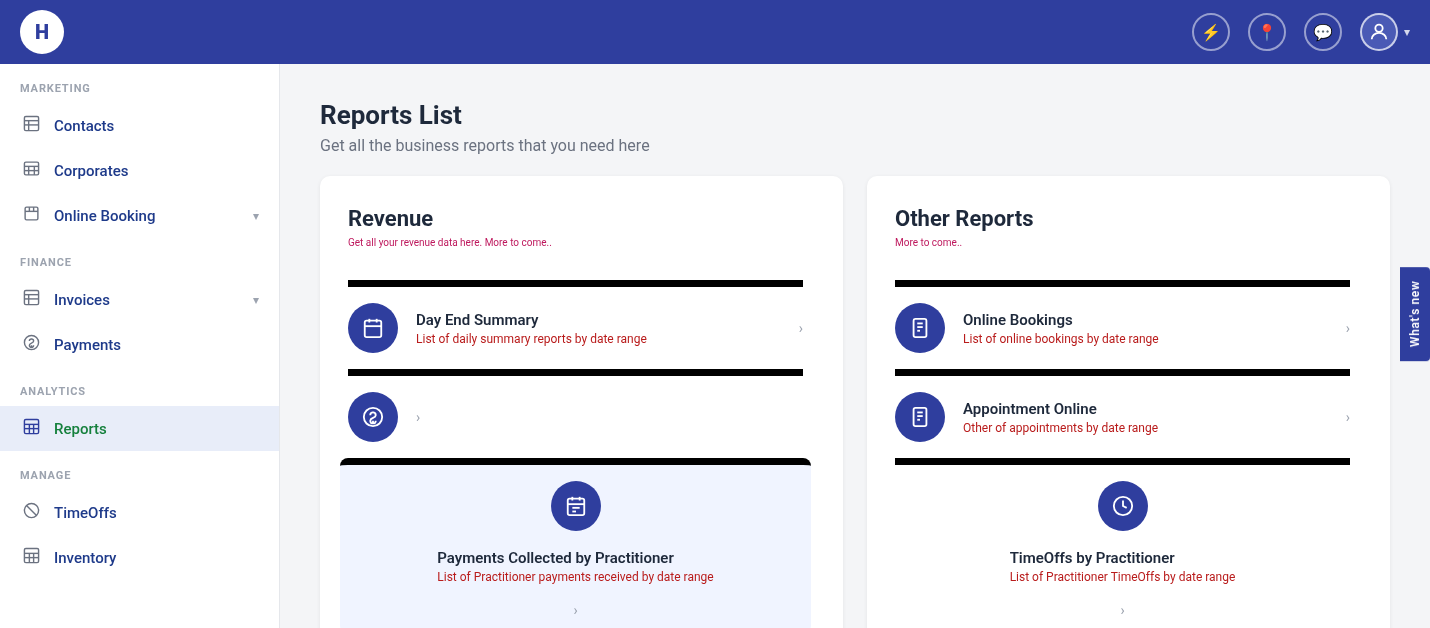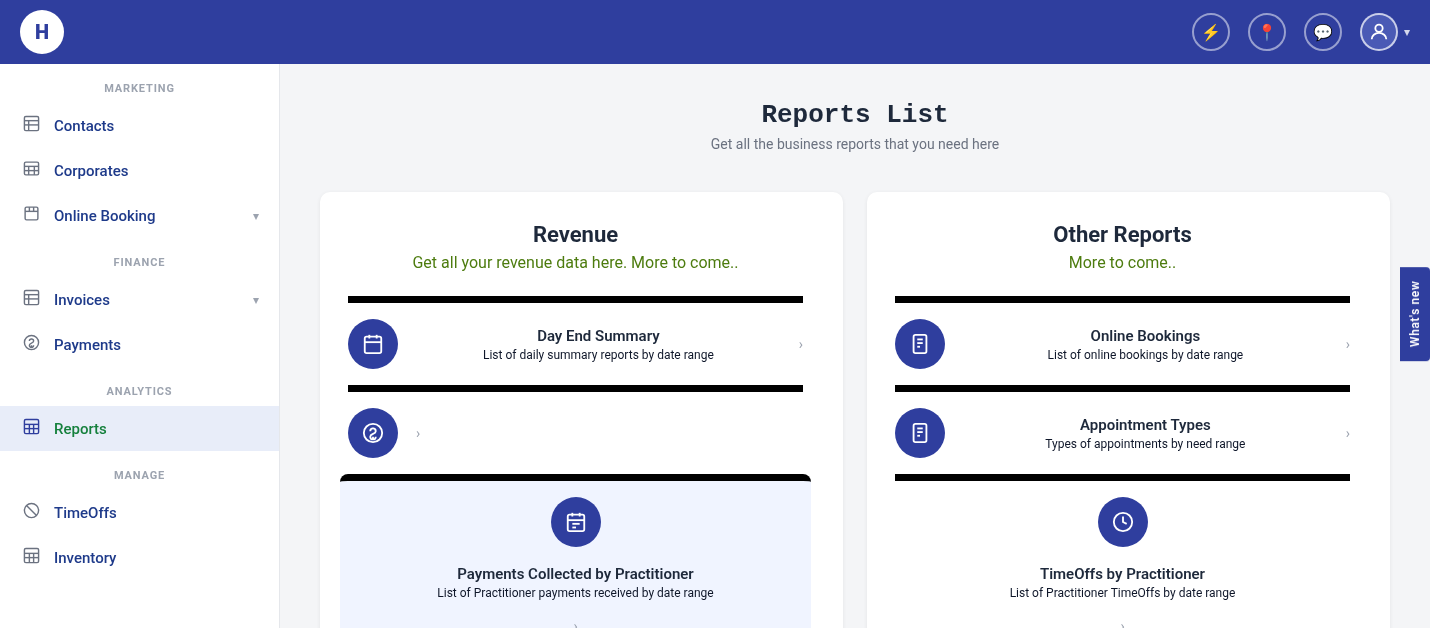--- a/index.html
+++ b/index.html
@@ -45,21 +45,20 @@
     .topnav-user {
       display: flex; align-items: center; gap: 6px; color: white; cursor: pointer;
     }
     .topnav-chevron { font-size: 12px; color: rgba(255,255,255,0.8); }
 
     
     .layout {
       display: flex;
       flex: 1;
       overflow: hidden;
-      text-align: center;
     }
 
     
     .sidebar {
       width: 280px;
       background: white;
       flex-shrink: 0;
       overflow-y: auto;
       border-right: 1px solid #e5e7eb;
     }
@@ -91,26 +90,25 @@
       flex: 1;
       overflow-y: auto;
       padding: 36px 40px;
       background: #f4f5f7;
     }
     .page-title {
       font-size: 26px;
       font-weight: 700;
       color: #1e293b;
       margin-bottom: 6px;
-      font-family: Liberation Mono, monospace;
     }
     .page-subtitle {
-      font-size: 14px;
+      font-size: 16px;
       color: #6b7280;
-      margin-bottom: 40px;
+      margin-bottom: 21px;
     }
 
     
     .cards-row {
       display: grid;
       grid-template-columns: 1fr 1fr;
       gap: 24px;
     }
     .card {
       background: white;
@@ -118,23 +116,23 @@
       padding: 30px 40px 10px 28px;
       box-shadow: 0 1px 4px rgba(0,0,0,0.07);
     }
     .card-title {
       font-size: 22px;
       font-weight: 700;
       color: #1e293b;
       margin-bottom: 6px;
     }
     .card-subtitle {
-      font-size: 16px;
-      color: #4d7c0f;
-      margin-bottom: 24px;
+      font-size: 10px;
+      color: #be185d;
+      margin-bottom: 32px;
     }
 
     
     .report-item {
       display: flex;
       align-items: center;
       gap: 18px;
       padding: 16px 0;
       border-top: 7px solid #000000;
       cursor: pointer;
@@ -152,21 +150,21 @@
     }
     .report-item-text { flex: 1; }
     .report-item-name {
       font-size: 15px;
       font-weight: 600;
       color: #1e293b;
       margin-bottom: 3px;
     }
     .report-item-desc {
       font-size: 12px;
-      color: #0f172a;
+      color: #b91c1c;
     }
     .report-item-chevron { color: #9ca3af; font-size: 14px; }
 
     
     .report-item.highlighted {
       background: #f0f4ff;
       border-radius: 8px;
       padding-left: 8px; padding-right: 8px;
       margin-left: -8px; margin-right: -8px;
     }
@@ -395,22 +393,22 @@
         <div class="report-item">
           <div class="report-item-icon-wrap">
             <svg width="22" height="22" viewBox="0 0 24 24" fill="none" stroke="white" stroke-width="2">
                 <rect x="5" y="2" width="14" height="20" rx="2"></rect>
                 <line x1="9" y1="7" x2="15" y2="7"></line>
                 <line x1="9" y1="11" x2="15" y2="11"></line>
                 <line x1="9" y1="15" x2="12" y2="15"></line>
               </svg>
           </div>
           <div class="report-item-text">
-            <div class="report-item-name">Appointment Types</div>
-            <div class="report-item-desc">Types of appointments by need range</div>
+            <div class="report-item-name">Appointment Online</div>
+            <div class="report-item-desc">Other of appointments by date range</div>
           </div>
           <span class="report-item-chevron">›</span>
         </div>
 
         <div class="report-item">
           <div class="report-item-icon-wrap">
             <svg width="22" height="22" viewBox="0 0 24 24" fill="none" stroke="white" stroke-width="2">
                 <circle cx="12" cy="12" r="10"></circle>
                 <polyline points="12 6 12 12 16 14"></polyline>
               </svg>

